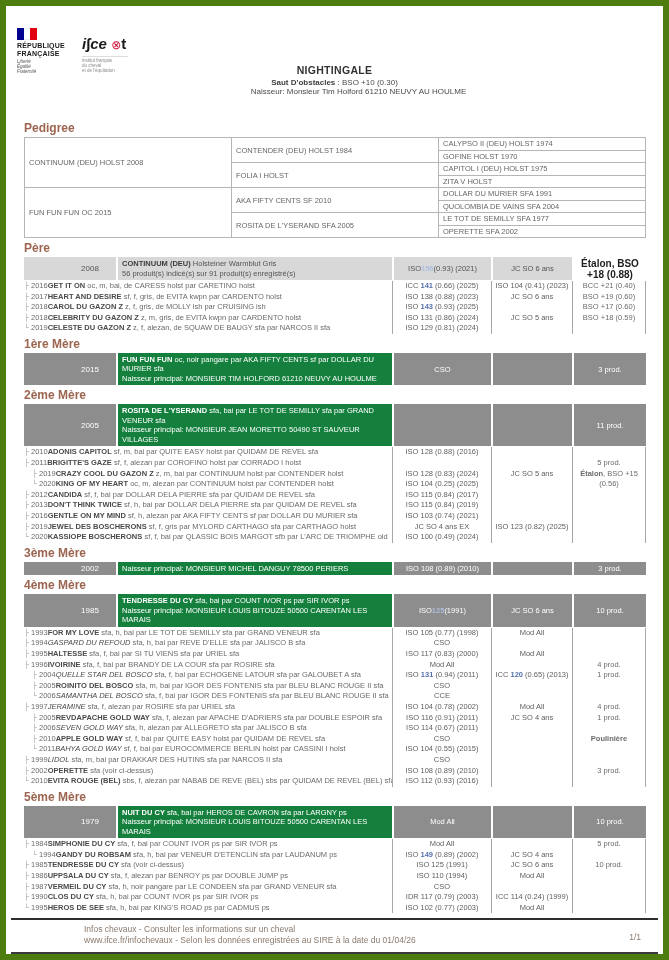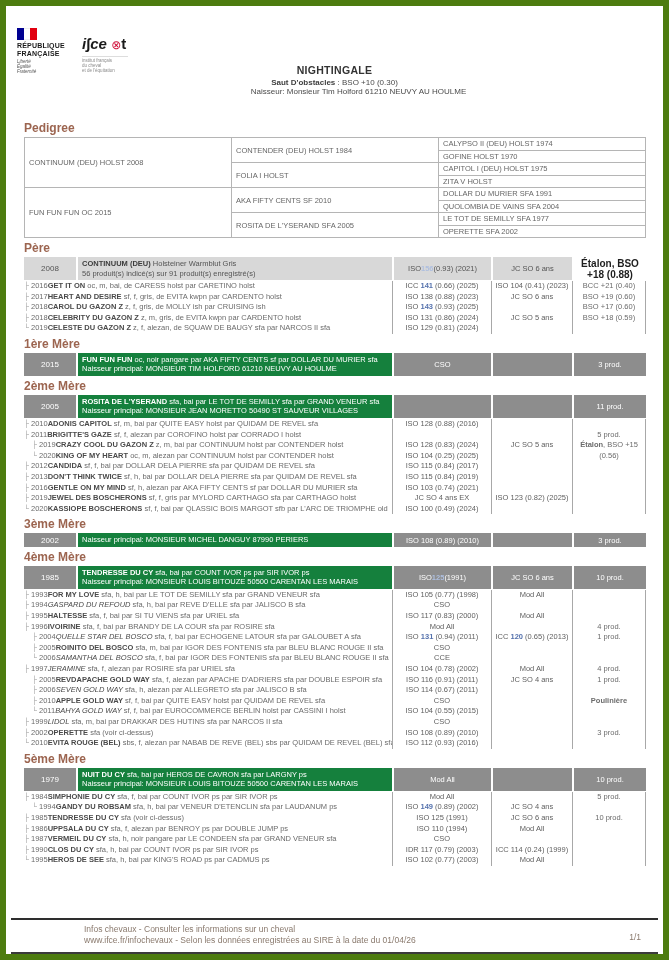--- a/index.html
+++ b/index.html
@@ -26,21 +26,21 @@
   .t3 b{color:#3f3f3f;}
   .t4{font-size:8px;padding-left:48px;}
   
   .content{position:absolute;left:18px;right:17px;top:112px;}
   .sec-title{font-size:12px;font-weight:bold;color:#9c6550;margin:3px 0 2px 0;}
   
   table.ped{border-collapse:collapse;width:100%;table-layout:fixed;}
   table.ped td{border:1px solid #b5b5b5;font-size:7.5px;color:#666;padding:1px 4px;height:9.5px;}
   
   .band{display:flex;gap:2px;margin:1px 0;}
-  .band .yc{width:52px;background:#8d8d8d;color:#fff;font-size:8px;display:flex;align-items:center;justify-content:center;}
+  .band .yc{width:52px;background:#8d8d8d;color:#fff;font-size:8px;display:flex;align-items:center;justify-content:center;padding-left:40px;}
   .band .mc{flex:1;background:#15803d;color:#fff;font-size:7.5px;padding:2px 4px;line-height:9.5px;}
   .band .mc .bname{font-weight:bold;}
   .band .vc{width:97px;background:#8d8d8d;color:#fff;font-size:7.5px;display:flex;align-items:center;justify-content:center;text-align:center;}
   .band .vc2{width:79px;}
   .band .vc3{width:72px;}
   .band.light .yc,.band.light .mc,.band.light .vc{background:#d8d8d8;color:#555;}
   .band.light .mc .bname{color:#3c3c3c;}
   .band .vc.whitecell{background:#fff;color:#1e1e1e;font-weight:bold;font-size:10px;}
   .blue{color:#5572ad;font-weight:bold;}
   .band .blue{color:#aebfdf;}
@@ -252,21 +252,21 @@
         <div class="row">
           <div class="main"><span class="tree">└</span><span class="yr">2020</span><span class="nm">KASSIOPE BOSCHERONS</span><span class="rest"> sf, f, bai par QLASSIC BOIS MARGOT sfb par L'ARC DE TRIOMPHE old</span></div>
           <div class="cell">ISO 100 (0.49) (2024)</div>
           <div class="cell c2"></div>
           <div class="cell c3"></div>
         </div>
         <div class="sec-title">3ème Mère</div>
         <div class="band">
           <div class="yc">2002</div>
           <div class="mc">
-            <div class="b2">Naisseur principal: MONSIEUR MICHEL DANGUY 87990 PERIERS</div>
+            <div class="b2">Naisseur principal: MONSIEUR MICHEL DANGUY 78500 PERIERS</div>
           </div>
           <div class="vc">ISO 108 (0.89) (2010)</div>
           <div class="vc vc2"></div>
           <div class="vc vc3">3 prod.</div>
         </div>
         <div class="sec-title">4ème Mère</div>
         <div class="band">
           <div class="yc">1985</div>
           <div class="mc">
             <div><span class="bname">TENDRESSE DU CY</span><span class="brest"> sfa, bai par COUNT IVOR ps par SIR IVOR ps</span></div>

